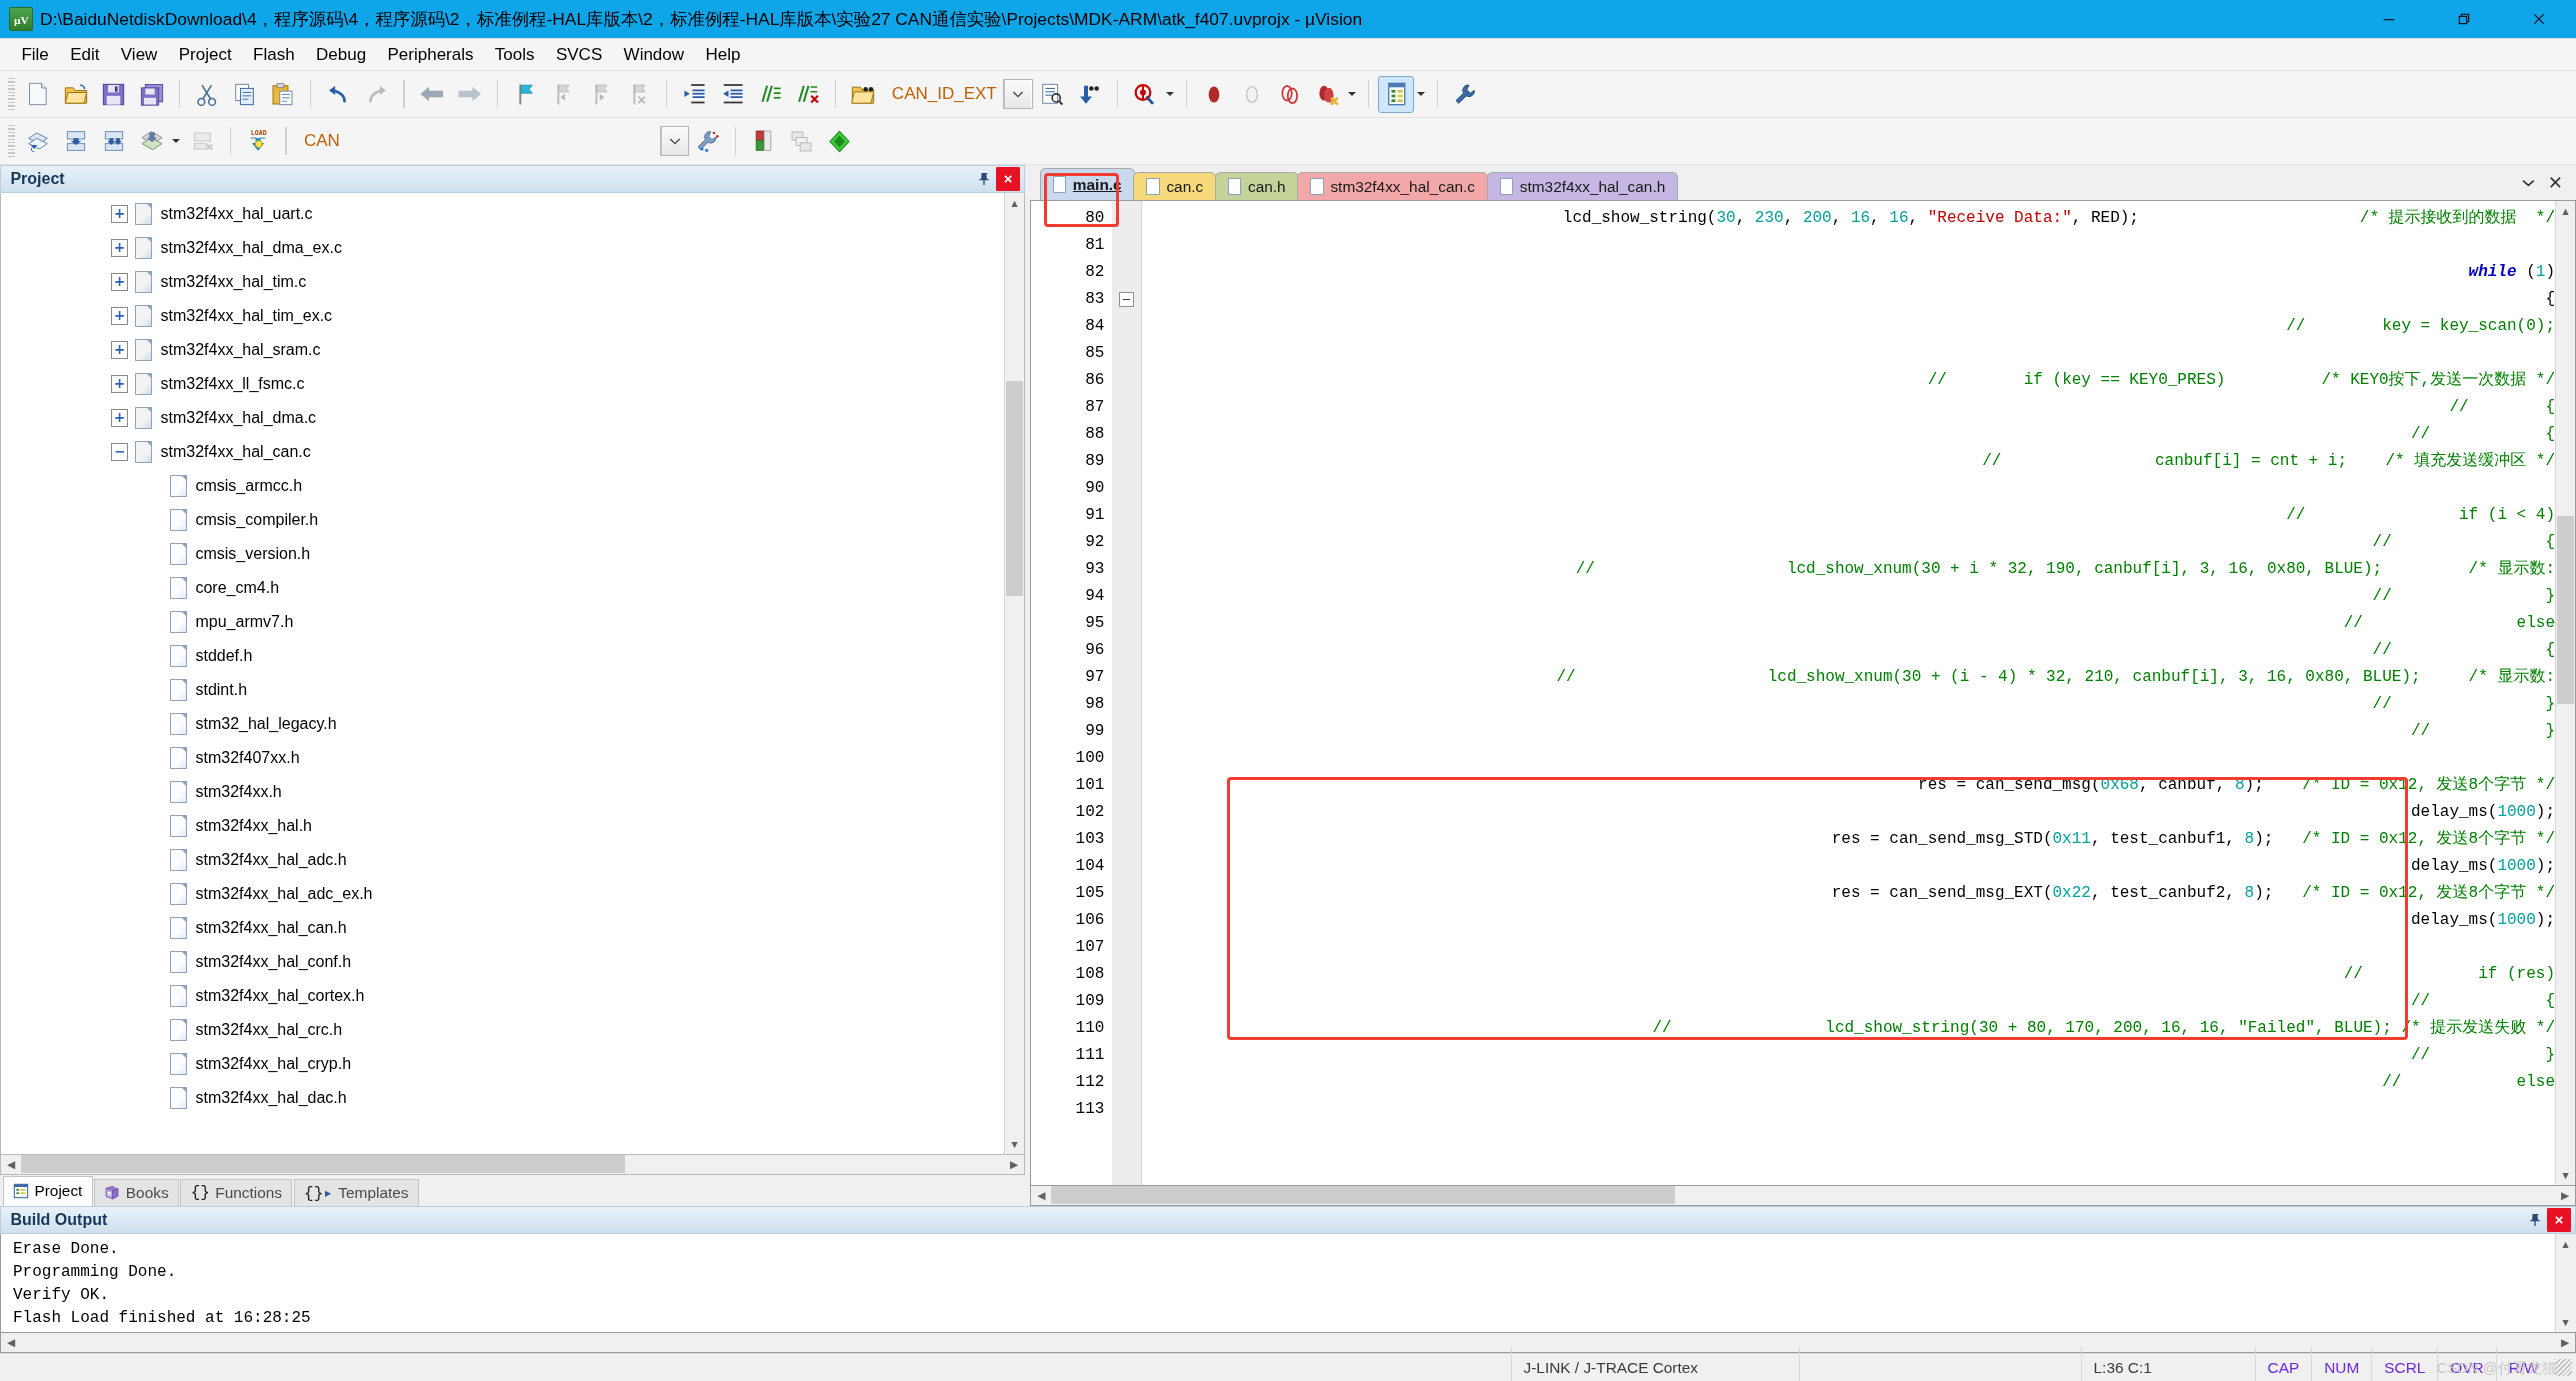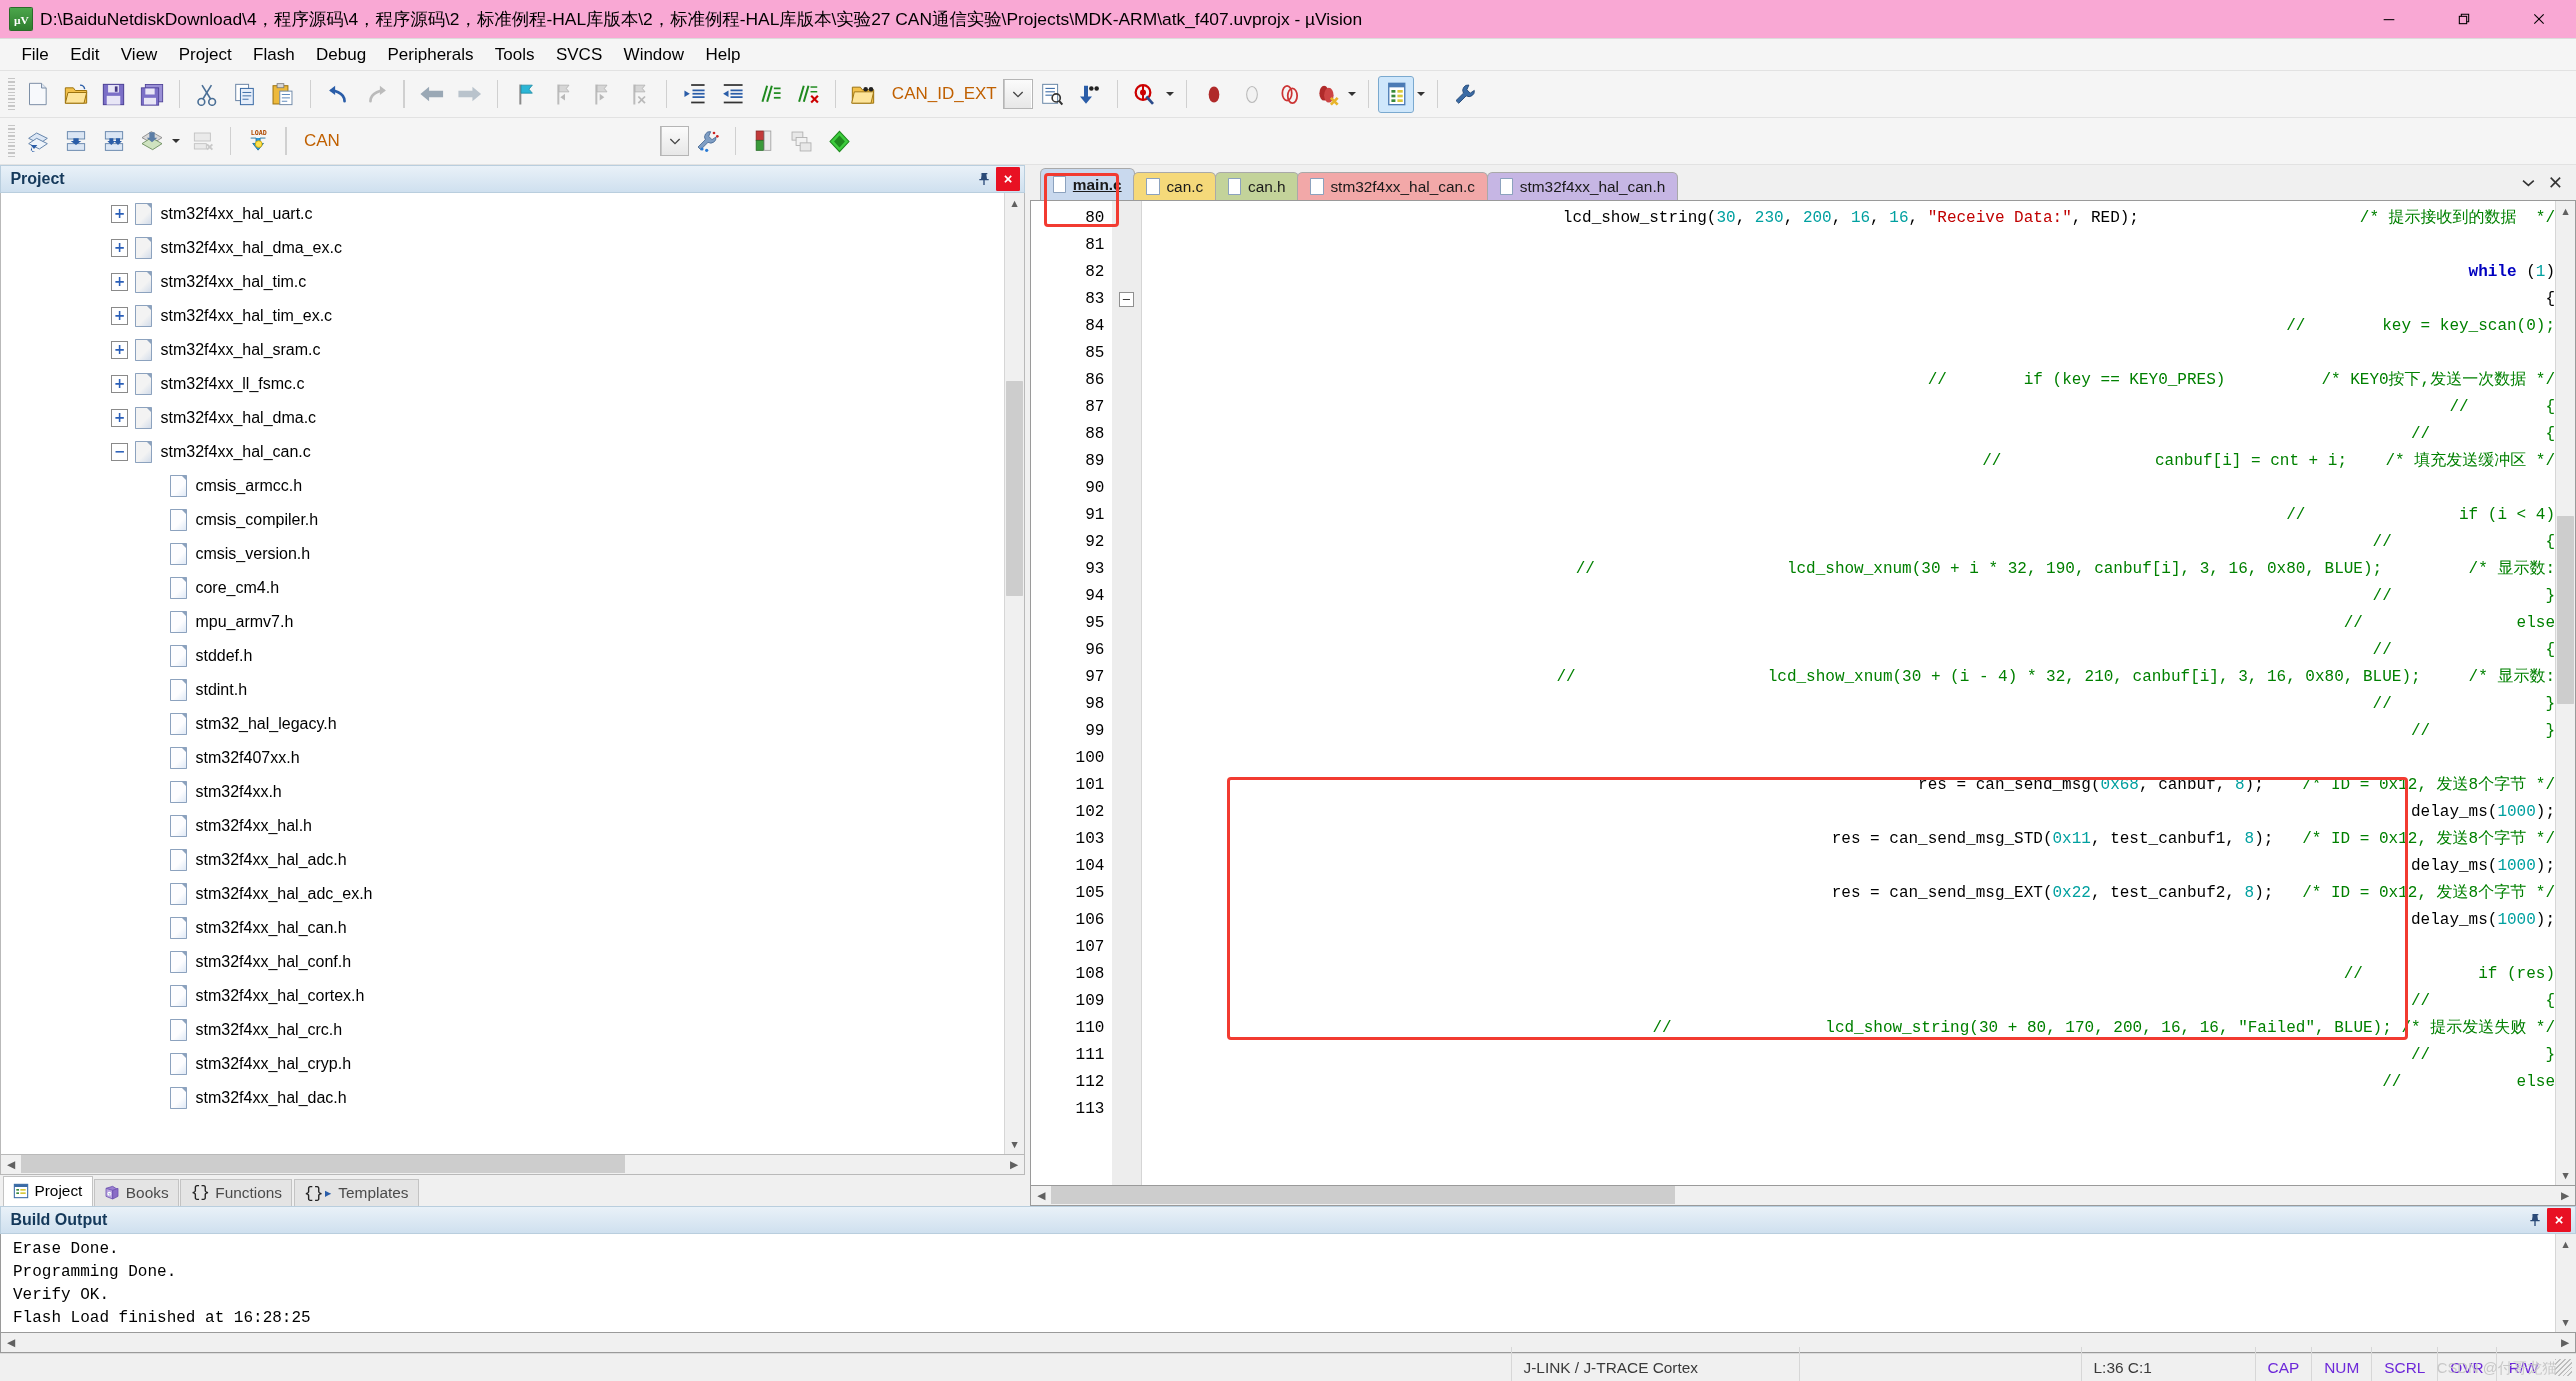--- a/index.html
+++ b/index.html
@@ -2,21 +2,21 @@
 <html style="font-size:10.7px"><head>
 <meta charset="utf-8">
 <style>
   * { box-sizing: border-box; margin:0; padding:0; }
   html,body{ width:2576px; height:1382px; overflow:hidden; background:#f0f0f0;
              font-family:"Liberation Sans", sans-serif; }
   .app { position:relative; width:2576px; height:1382px; background:#f0f0f0;
          display:flex; flex-direction:column; }
 
   
-  .titlebar { height:39px; background:#f9a8d4; display:flex; align-items:center;
+  .titlebar { height:39px; background:#0ea5e9; display:flex; align-items:center;
               border-bottom:0.7px solid #dcdcdc; flex:none;justify-content:flex-end; }
   .title-icon { width:24px; height:24px; margin-left:9.4px; margin-right:6.7px;
                 position:relative; background:linear-gradient(#4ba64b,#2e7d2e);
                 border:0.7px solid #2a6b2a; border-radius:1.3px; flex:none;
                 color:#fff; font-size:11.4px; font-weight:bold; line-height:24px;
                 text-align:center; font-family:"Liberation Serif", serif;}
   .title-text { font-size:17.4px; color:#000; white-space:nowrap; overflow:hidden;
                 flex:1; }
   .win-btns { display:flex; align-items:center; height:39px; flex:none; }
   .win-btn { width:75px; height:39px; display:flex; align-items:center;
@@ -135,21 +135,21 @@
   .foldbar { width:29.5px; flex:none; background:#ededed; border-right:0.7px solid #d5d5d5;
              padding-top:4px; position:relative; }
   .foldcell{ height:27px; display:flex; align-items:center; justify-content:center;}
   .foldbox{ width:14.8px;height:14.8px;border:0.7px solid #909090;background:#fff;
             font-size:11.4px;line-height:12.7px;text-align:center;color:#333;
             font-family:"DejaVu Sans",sans-serif;}
   .codelines { flex:1; padding-top:4px; padding-left:14.8px; min-width:0;
                overflow:hidden; }
   .cl { height:27px; line-height:27px; font-size:16px; white-space:pre;
         font-family:"Liberation Mono", monospace; color:#000;text-align:right; }
-  .kw { color:#0000c0; font-weight:bold; }
+  .kw { color:#0000c0; font-weight:bold;font-style:italic; }
   .num { color:#00a0a0; }
   .str { color:#c00000; }
   .cmt { color:#008000; }
 
   
   .redbox { position:absolute; border:3.4px solid #f23b31; border-radius:4px;
             pointer-events:none; }
 
   
   .build-panel { flex:none; display:flex; flex-direction:column;

